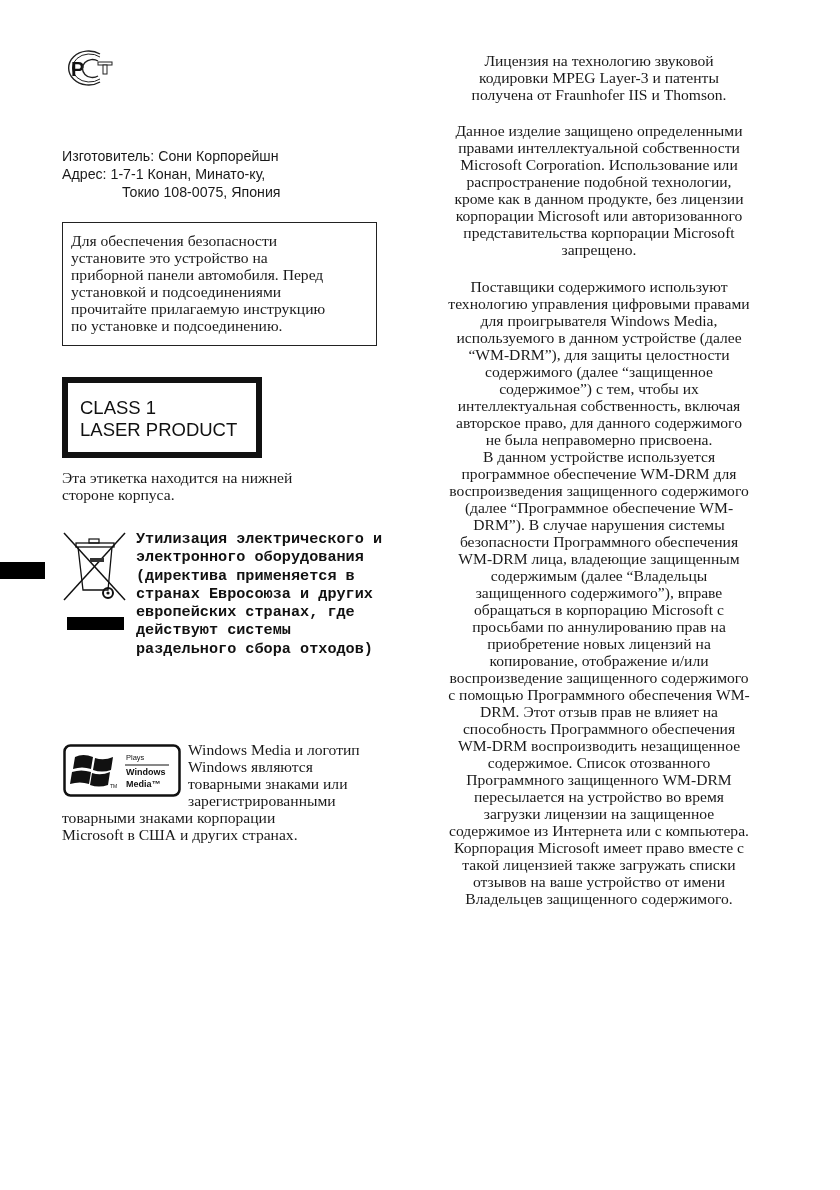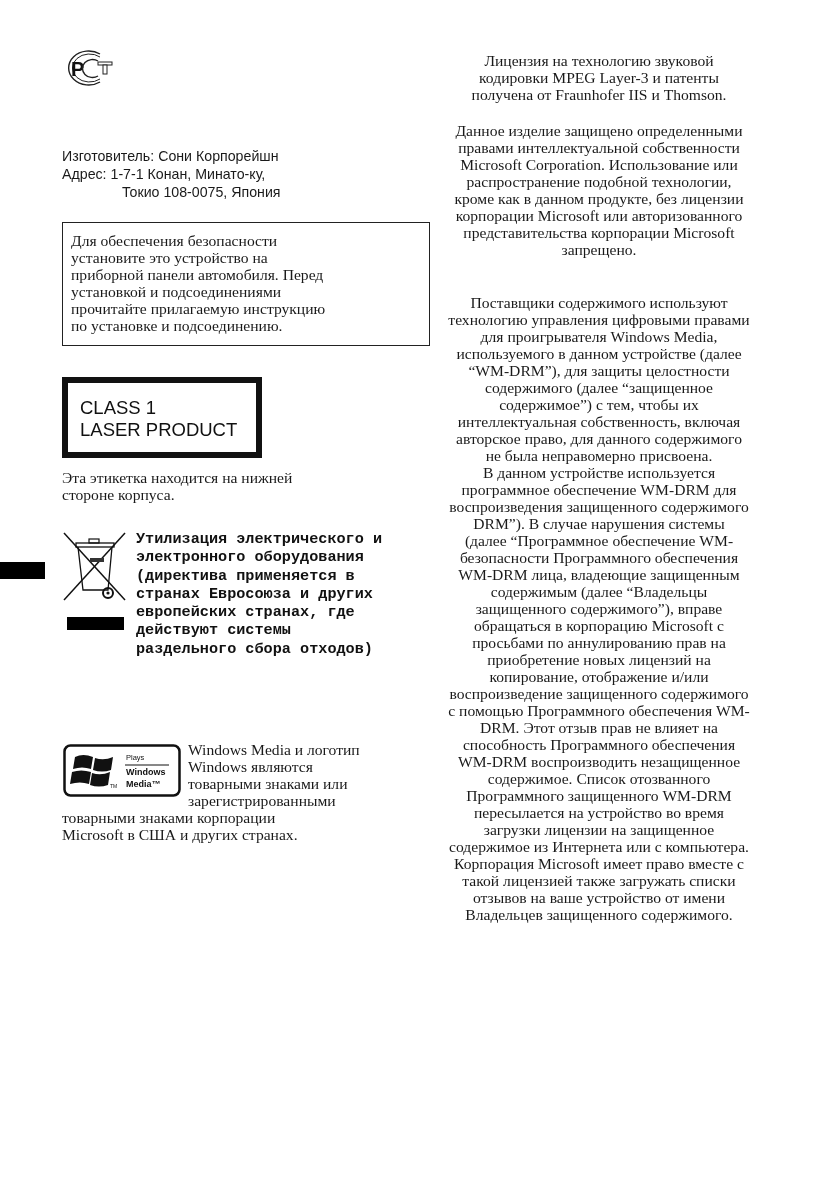--- a/index.html
+++ b/index.html
@@ -11,21 +11,21 @@
   .sans { font-family: "Liberation Sans", "DejaVu Sans", sans-serif; }
   .abs { position: absolute; }
   .line { display: block; white-space: nowrap; }
 
   #rct-logo { left: 62px; top: 48px; width: 56px; height: 40px; }
 
   #manufacturer { left: 62px; top: 147px; font-size: 14.2px; line-height: 18px; }
   #manufacturer .indent { padding-left: 60px; }
 
   #safety-box {
-    left: 62px; top: 222px; width: 368px; height: 124px;
+    left: 62px; top: 222px; width: 315px; height: 124px;
     border: 1.5px solid #222; box-sizing: border-box; padding: 9px 0 0 8px;
   }
 
   #laser-box {
     left: 62px; top: 377px; width: 200px; height: 81px;
     border: 6px solid #111; box-sizing: border-box; padding: 14px 0 12px 12px;
     font-size: 18.5px; line-height: 22px; color: #111;
   }
   #laser-note { left: 62px; top: 469px; }
 
@@ -33,21 +33,21 @@
 
   #weee-icon { left: 62px; top: 530px; width: 66px; height: 105px; }
   #weee-text { left: 136px; top: 530px; font-size: 15.2px; line-height: 18.3px; font-weight: bold; color: #111; font-family: Liberation Mono, monospace; }
 
   #wm-logo { left: 63px; top: 744px; width: 118px; height: 53px; }
   #wm-text-right { left: 188px; top: 741px; }
   #wm-text-full { left: 62px; top: 809px; }
 
   #right-col { left: 429px; top: 52px; width: 340px; text-align: center; }
   .para { margin: 0 0 19px 0; }
-  .para-gap-lg { margin-bottom: 36px; }
+  .para-gap-lg { margin-bottom: 20px; }
 </style>
 </head>
 <body>
 
 <div id="rct-logo" class="abs">
   <svg width="56" height="40" viewBox="0 0 56 40">
     <path d="M38 6 A 20 17 0 1 0 38 34" fill="none" stroke="#222" stroke-width="1.4"></path>
     <path d="M38 9 A 17 14 0 1 0 38 31" fill="none" stroke="#222" stroke-width="1"></path>
     <text x="9" y="28" font-family="Liberation Sans, sans-serif" font-weight="bold" font-size="20" fill="#111">P</text>
     <path d="M36 13 A 10 9 0 1 0 36 28" fill="none" stroke="#222" stroke-width="1.4"></path>
@@ -155,22 +155,22 @@
     <span class="line">используемого в данном устройстве (далее</span>
     <span class="line">“WM-DRM”),  для защиты целостности</span>
     <span class="line">содержимого (далее “защищенное</span>
     <span class="line">содержимое”) с тем, чтобы их</span>
     <span class="line">интеллектуальная собственность, включая</span>
     <span class="line">авторское право, для данного содержимого</span>
     <span class="line">не была неправомерно присвоена.</span>
     <span class="line">В данном устройстве используется</span>
     <span class="line">программное обеспечение WM-DRM для</span>
     <span class="line">воспроизведения защищенного содержимого</span>
+    <span class="line">(далее “Программное обеспечение WM-</span>
     <span class="line">DRM”). В случае нарушения системы</span>
-    <span class="line">(далее “Программное обеспечение WM-</span>
     <span class="line">безопасности Программного обеспечения</span>
     <span class="line">WM-DRM лица, владеющие защищенным</span>
     <span class="line">содержимым (далее “Владельцы</span>
     <span class="line">защищенного содержимого”), вправе</span>
     <span class="line">обращаться в корпорацию Microsoft с</span>
     <span class="line">просьбами по аннулированию прав на</span>
     <span class="line">приобретение новых лицензий на</span>
     <span class="line">копирование, отображение и/или</span>
     <span class="line">воспроизведение защищенного содержимого</span>
     <span class="line">с помощью Программного обеспечения WM-</span>

